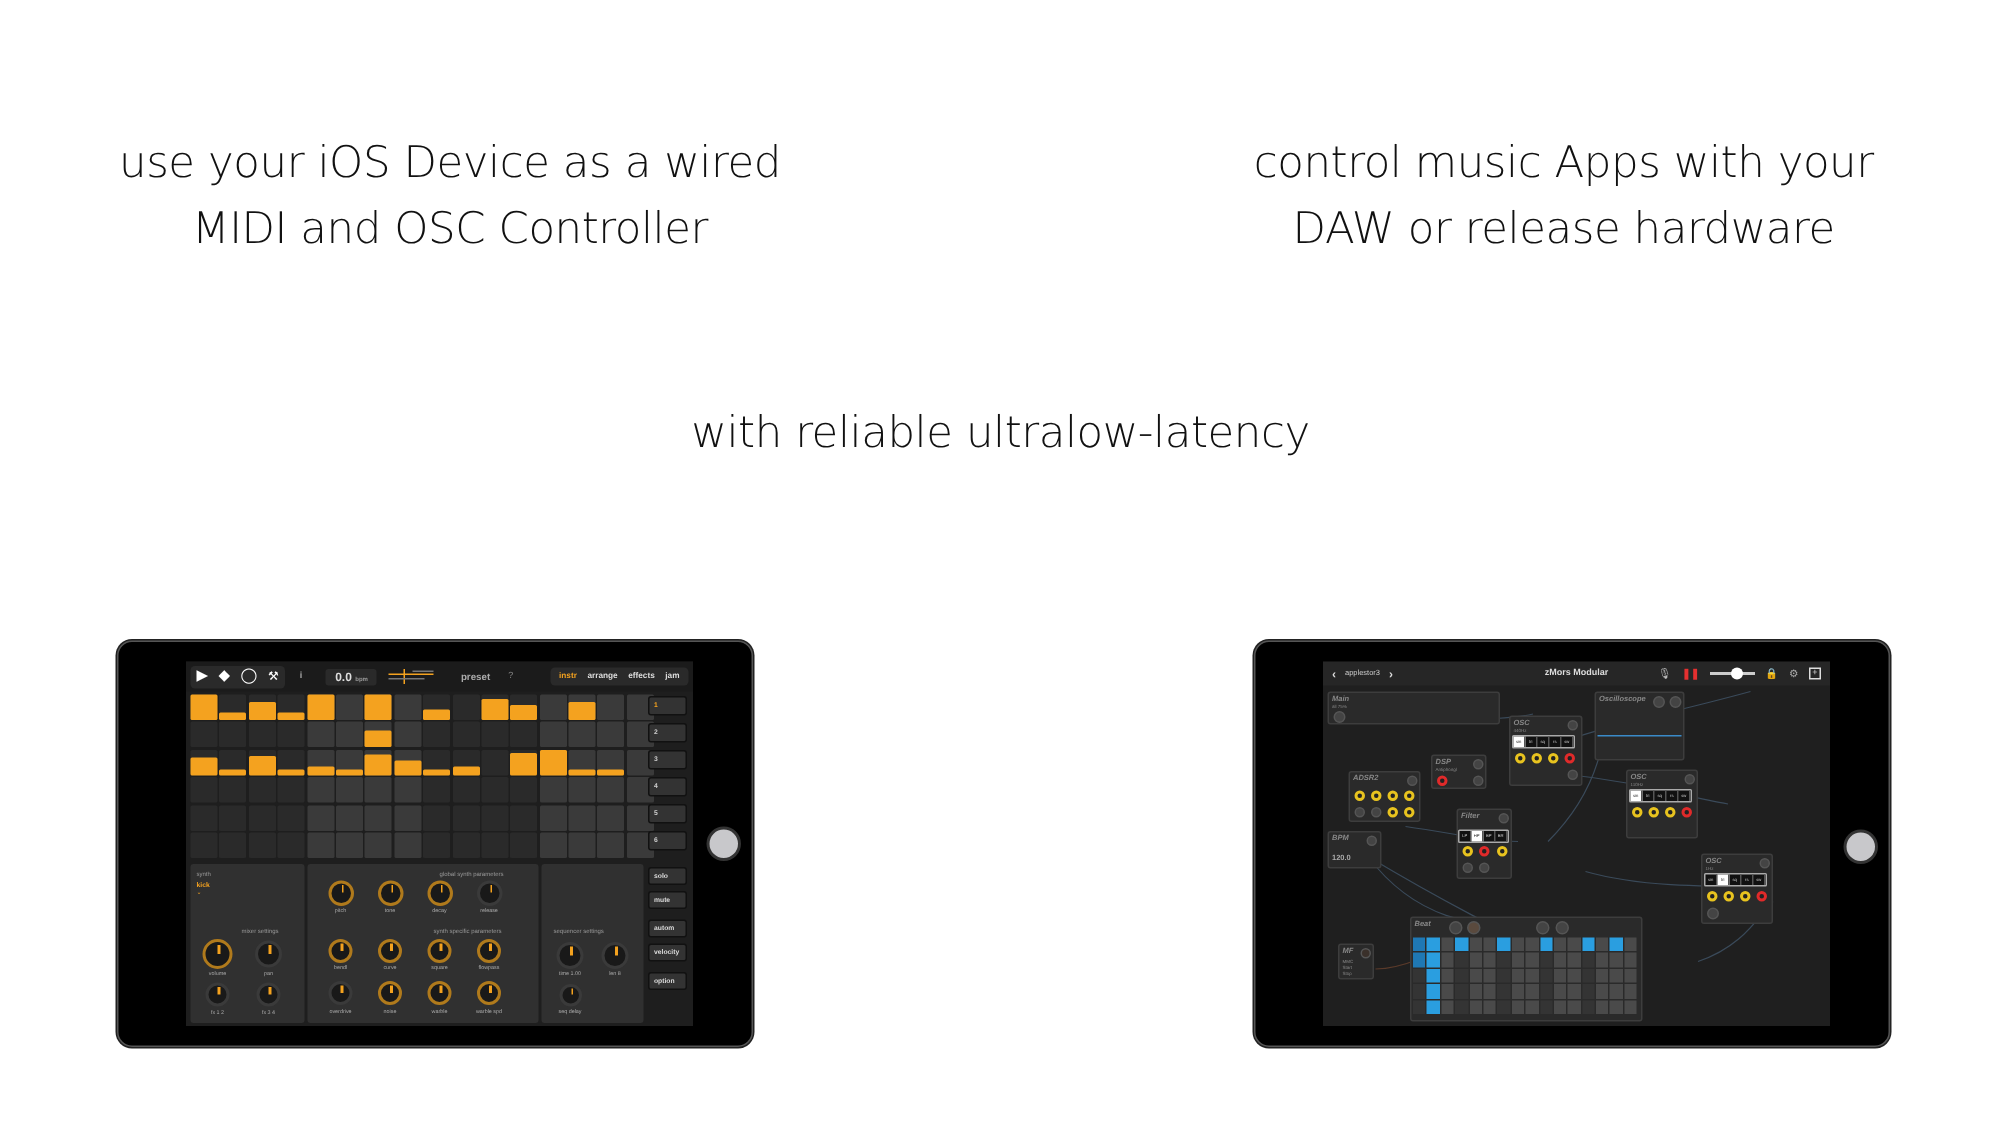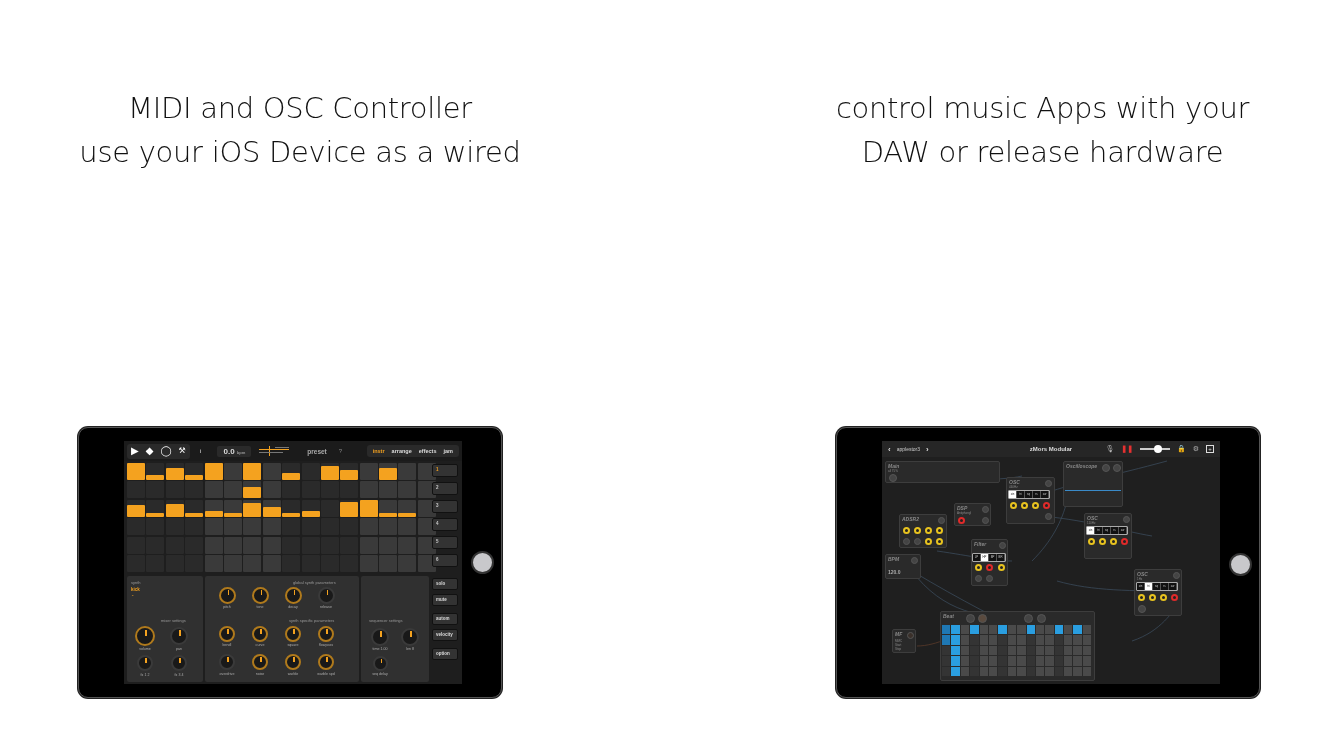--- a/index.html
+++ b/index.html
@@ -70,28 +70,29 @@
 .sq{background:#4a4a4a}
 .sq.d{background:#343434}
 .sq.b{background:#2a9ee0}
 .sq.b2{background:#1f78b4}
 svg.wires{position:absolute;left:0;top:0}
 </style>
 </head>
 <body>
 
 <div class="headline h1">
+  <div>use your iOS Device as a wired</div>
   <div>MIDI and OSC Controller</div>
-  <div>use your iOS Device as a wired</div>
 </div>
 <div class="headline h2">
   <div>control music Apps with your</div>
   <div>DAW or release hardware</div>
 </div>
 <div class="headline h3">
+  <div>with reliable ultralow-latency</div>
 </div>
 
 <div class="ipad ipad1">
   <div class="home" style="left:392px;top:123px"></div>
   <div class="screen s1">
     <div class="tb">
       <div class="grp">
         <span class="ic">▶</span>
         <span class="ic">◆</span>
         <span class="ic">◯</span>

